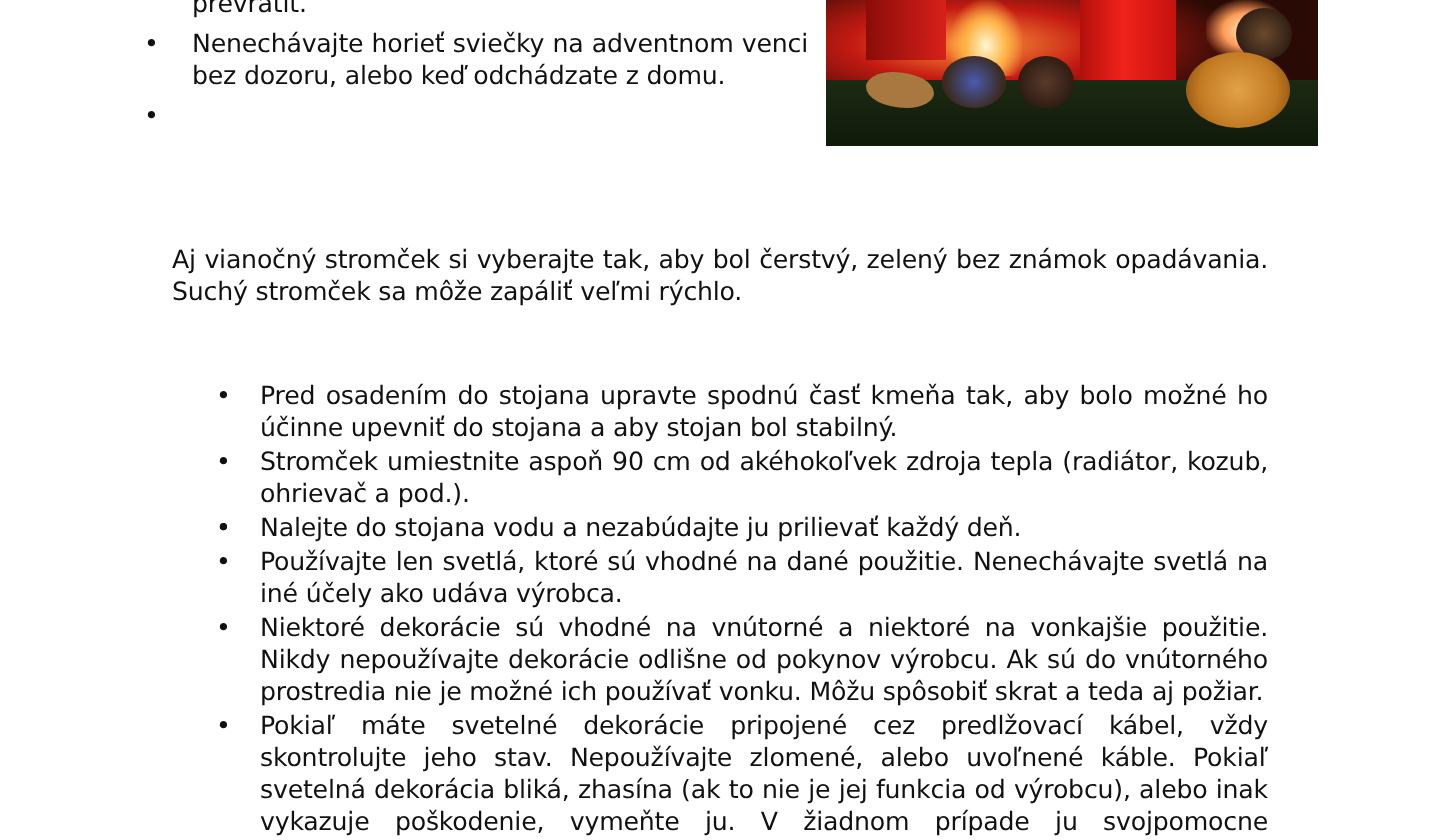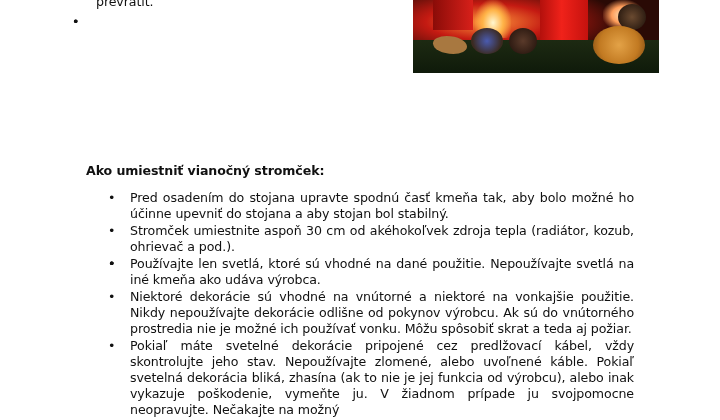--- a/index.html
+++ b/index.html
@@ -48,60 +48,62 @@
 <body>
 
 <div class="page">
 
   <ul class="top-list t">
     <li class="cont" style="padding-left:24px;">
       <span>prevrátiť.</span>
     </li>
     <li>
       <span class="bullet">•</span>
+      <span>Nenechávajte horieť sviečky na adventnom venci bez dozoru, alebo keď odchádzate z domu.</span>
     </li>
     <li>
       <span class="bullet">•</span>
     </li>
   </ul>
 
   <div class="photo" title="Adventný veniec s horiacimi červenými sviečkami, šiškami a sušeným pomarančom">
     <div class="candle-l"></div>
     <div class="flame1"></div>
     <div class="flame2"></div>
     <div class="candle"></div>
     <div class="greens"></div>
     <div class="star"></div>
     <div class="cone1"></div>
     <div class="cone2"></div>
     <div class="cone3"></div>
     <div class="orange"></div>
   </div>
 
+  <p class="para t">Aj vianočný stromček si vyberajte tak, aby bol čerstvý, zelený bez známok opadávania. Suchý stromček sa môže zapáliť veľmi rýchlo.</p>
 
-  <p class="heading t">Ako umiestniť vianočný stromček:</p>
 
   <ul class="main-list t">
     <li>
       <span class="bullet">•</span>
       <span>Pred osadením do stojana upravte spodnú časť kmeňa tak, aby bolo možné ho účinne upevniť do stojana a aby stojan bol stabilný.</span>
     </li>
     <li>
       <span class="bullet">•</span>
-      <span>Stromček umiestnite aspoň 30 cm od akéhokoľvek zdroja tepla (radiátor, kozub, ohrievač a pod.).</span>
+      <span>Stromček umiestnite aspoň 90 cm od akéhokoľvek zdroja tepla (radiátor, kozub, ohrievač a pod.).</span>
     </li>
     <li>
       <span class="bullet">•</span>
     </li>
     <li>
       <span class="bullet">•</span>
+      <span>Nalejte do stojana vodu a nezabúdajte ju prilievať každý deň.</span>
     </li>
     <li>
       <span class="bullet">•</span>
-      <span>Používajte len svetlá, ktoré sú vhodné na dané použitie. Nepoužívajte svetlá na iné kmeňa ako udáva výrobca.</span>
+      <span>Používajte len svetlá, ktoré sú vhodné na dané použitie. Nenechávajte svetlá na iné účely ako udáva výrobca.</span>
     </li>
     <li>
       <span class="bullet">•</span>
       <span>Niektoré dekorácie sú vhodné na vnútorné a niektoré na vonkajšie použitie. Nikdy nepoužívajte dekorácie odlišne od pokynov výrobcu. Ak sú do vnútorného prostredia nie je možné ich používať vonku. Môžu spôsobiť skrat a teda aj požiar.</span>
     </li>
     <li>
       <span class="bullet">•</span>
       <span>Pokiaľ máte svetelné dekorácie pripojené cez predlžovací kábel, vždy skontrolujte jeho stav. Nepoužívajte zlomené, alebo uvoľnené káble. Pokiaľ svetelná dekorácia bliká, zhasína (ak to nie je jej funkcia od výrobcu), alebo inak vykazuje poškodenie, vymeňte ju. V žiadnom prípade ju svojpomocne neopravujte. Nečakajte na možný</span>
     </li>
   </ul>

